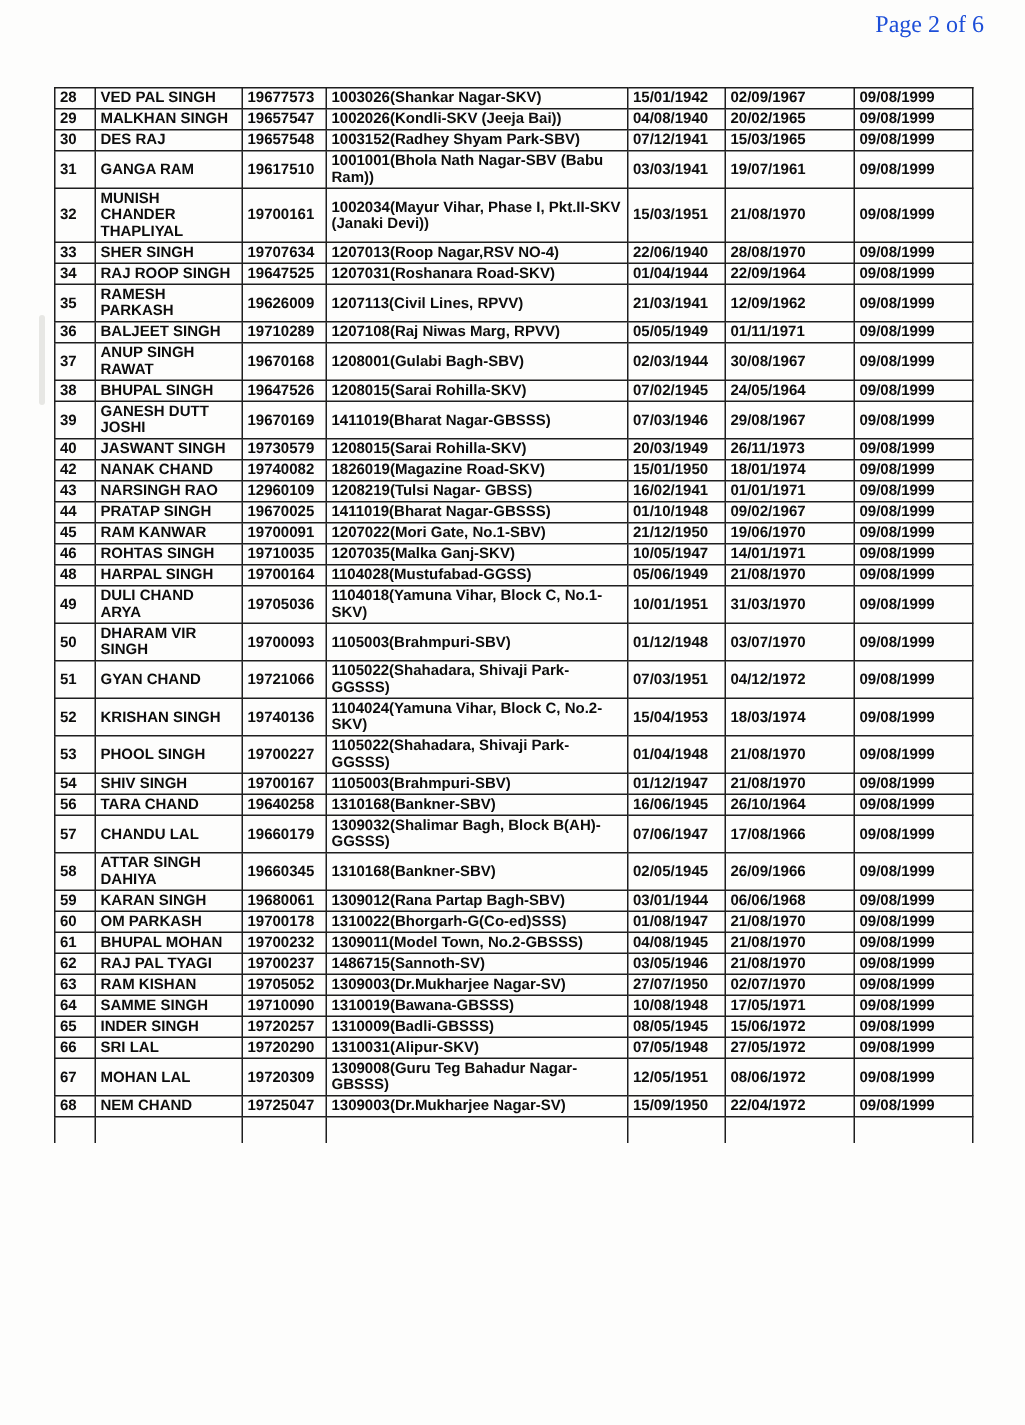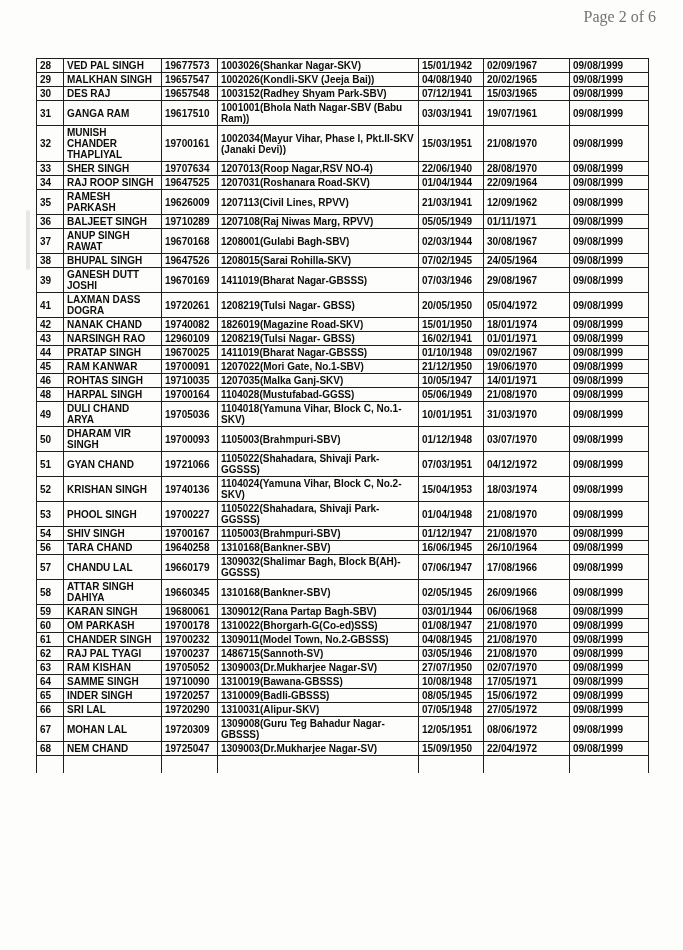--- a/index.html
+++ b/index.html
@@ -14,21 +14,21 @@
     height: 950px;
     background: #fdfdfc;
     overflow: hidden;
   }
   .page-label {
     position: absolute;
     top: 8px;
     right: 27px;
     font-family: "Liberation Serif", serif;
     font-size: 16px;
-    color: #737373;
+    color: #1d4ed8;
   }
   table.roster {
     position: absolute;
     left: 36px;
     top: 58px;
     width: 612px;
     border-collapse: collapse;
     table-layout: fixed;
   }
   table.roster td {
@@ -178,26 +178,26 @@
         <tr>
           <td class="serial">39</td>
           <td class="name">GANESH DUTT JOSHI</td>
           <td class="empno">19670169</td>
           <td class="school">1411019(Bharat Nagar-GBSSS)</td>
           <td class="datecell">07/03/1946</td>
           <td class="datecell">29/08/1967</td>
           <td class="datecell">09/08/1999</td>
         </tr>
         <tr>
-          <td class="serial">41</td>
-          <td class="name">LAXMAN DASS DOGRA</td>
-          <td class="empno">19720261</td>
-          <td class="school">1208219(Tulsi Nagar- GBSS)</td>
-          <td class="datecell">20/05/1950</td>
-          <td class="datecell">05/04/1972</td>
+          <td class="serial">40</td>
+          <td class="name">JASWANT SINGH</td>
+          <td class="empno">19730579</td>
+          <td class="school">1208015(Sarai Rohilla-SKV)</td>
+          <td class="datecell">20/03/1949</td>
+          <td class="datecell">26/11/1973</td>
           <td class="datecell">09/08/1999</td>
         </tr>
         <tr>
           <td class="serial">42</td>
           <td class="name">NANAK CHAND</td>
           <td class="empno">19740082</td>
           <td class="school">1826019(Magazine Road-SKV)</td>
           <td class="datecell">15/01/1950</td>
           <td class="datecell">18/01/1974</td>
           <td class="datecell">09/08/1999</td>
@@ -341,21 +341,21 @@
           <td class="serial">60</td>
           <td class="name">OM PARKASH</td>
           <td class="empno">19700178</td>
           <td class="school">1310022(Bhorgarh-G(Co-ed)SSS)</td>
           <td class="datecell">01/08/1947</td>
           <td class="datecell">21/08/1970</td>
           <td class="datecell">09/08/1999</td>
         </tr>
         <tr>
           <td class="serial">61</td>
-          <td class="name">CHANDER SINGH</td>
+          <td class="name">BHUPAL MOHAN</td>
           <td class="empno">19700232</td>
           <td class="school">1309011(Model Town, No.2-GBSSS)</td>
           <td class="datecell">04/08/1945</td>
           <td class="datecell">21/08/1970</td>
           <td class="datecell">09/08/1999</td>
         </tr>
         <tr>
           <td class="serial">62</td>
           <td class="name">RAJ PAL TYAGI</td>
           <td class="empno">19700237</td>

